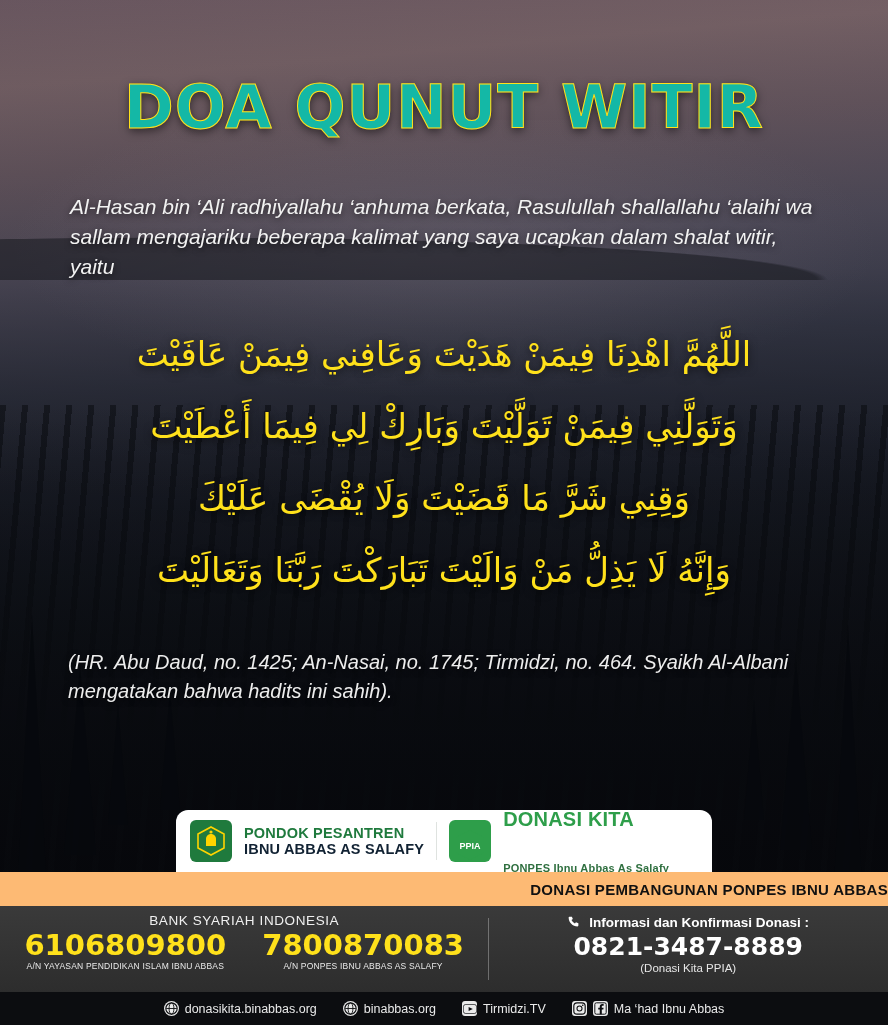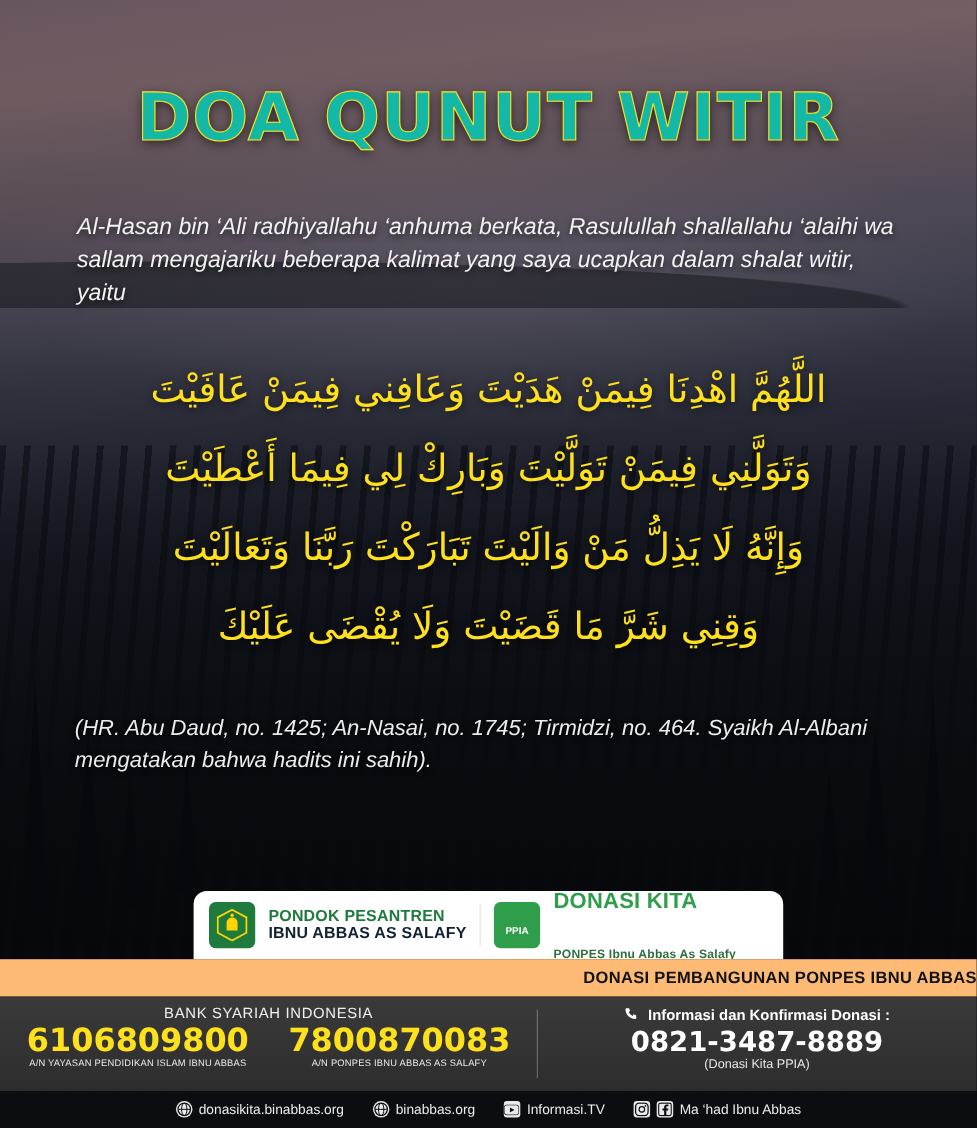--- a/index.html
+++ b/index.html
@@ -197,22 +197,22 @@
   <div class="tree small" style="right:124px; bottom:205px;"></div>
   <div class="tree small" style="left:160px; bottom:215px;"></div>
 
   <div class="title">DOA QUNUT WITIR</div>
 
   <div class="intro">Al-Hasan bin ‘Ali radhiyallahu ‘anhuma berkata, Rasulullah shallallahu ‘alaihi wa sallam mengajariku beberapa kalimat yang saya ucapkan dalam shalat witir, yaitu</div>
 
   <div class="arabic">
     <span class="line">اللَّهُمَّ اهْدِنَا فِيمَنْ هَدَيْتَ وَعَافِني فِيمَنْ عَافَيْتَ</span>
     <span class="line">وَتَوَلَّنِي فِيمَنْ تَوَلَّيْتَ وَبَارِكْ لِي فِيمَا أَعْطَيْتَ</span>
+    <span class="line">وَقِنِي شَرَّ مَا قَضَيْتَ وَلَا يُقْضَى عَلَيْكَ</span>
     <span class="line">وَإِنَّهُ لَا يَذِلُّ مَنْ وَالَيْتَ تَبَارَكْتَ رَبَّنَا وَتَعَالَيْتَ</span>
-    <span class="line">وَقِنِي شَرَّ مَا قَضَيْتَ وَلَا يُقْضَى عَلَيْكَ</span>
   </div>
 
   <div class="source">(HR. Abu Daud, no. 1425; An-Nasai, no. 1745; Tirmidzi, no. 464. Syaikh Al-Albani mengatakan bahwa hadits ini sahih).</div>
 
   <div class="logo-card">
     <div class="logo-mark green">
       <svg width="30" height="30" viewBox="0 0 30 30" aria-hidden="true">
         <polygon points="15,1 28,8 28,22 15,29 2,22 2,8" fill="#1f7a3d" stroke="#ffd400" stroke-width="1.6"></polygon>
         <path d="M15 8c-3 0-5 2.2-5 5v7h10v-7c0-2.8-2-5-5-5z" fill="#ffd400"></path>
         <circle cx="15" cy="6" r="1.6" fill="#ffd400"></circle>
@@ -286,21 +286,21 @@
       </span>
       <span>binabbas.org</span>
     </div>
     <div class="soc">
       <span class="soc-ic yt">
         <svg width="14" height="10" viewBox="0 0 20 14" aria-hidden="true">
           <rect x="0.5" y="0.5" width="19" height="13" rx="3.5" fill="#eaeaea" stroke="#0c0d10" stroke-width="1"></rect>
           <polygon points="8,4 14,7 8,10" fill="#0c0d10"></polygon>
         </svg>
       </span>
-      <span>Informasi.TV</span>
+      <span>Tirmidzi.TV</span>
     </div>
     <div class="soc">
       <span class="soc-ic">
         <svg width="13" height="13" viewBox="0 0 16 16" aria-hidden="true">
           <rect x="1" y="1" width="14" height="14" rx="4" fill="none" stroke="#0c0d10" stroke-width="1.4"></rect>
           <circle cx="8" cy="8" r="3.1" fill="none" stroke="#0c0d10" stroke-width="1.3"></circle>
           <circle cx="12" cy="4" r="1" fill="#0c0d10"></circle>
         </svg>
       </span>
       <span class="soc-ic">

